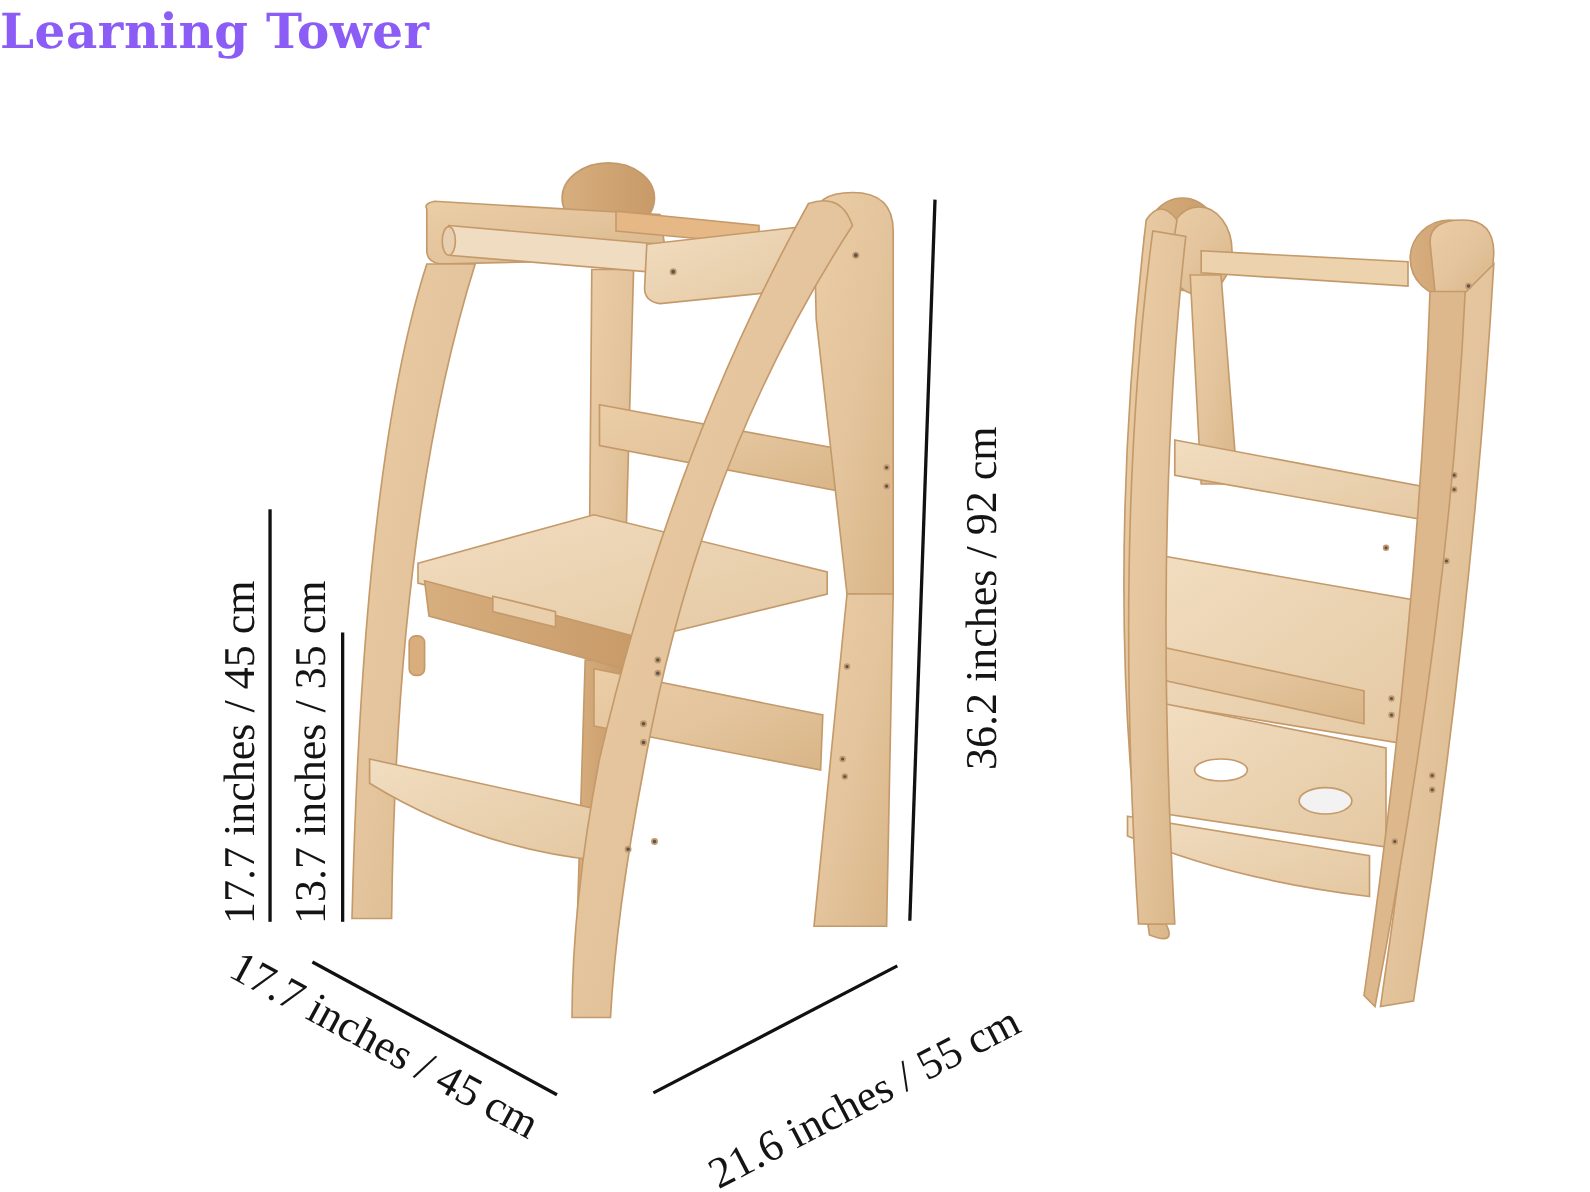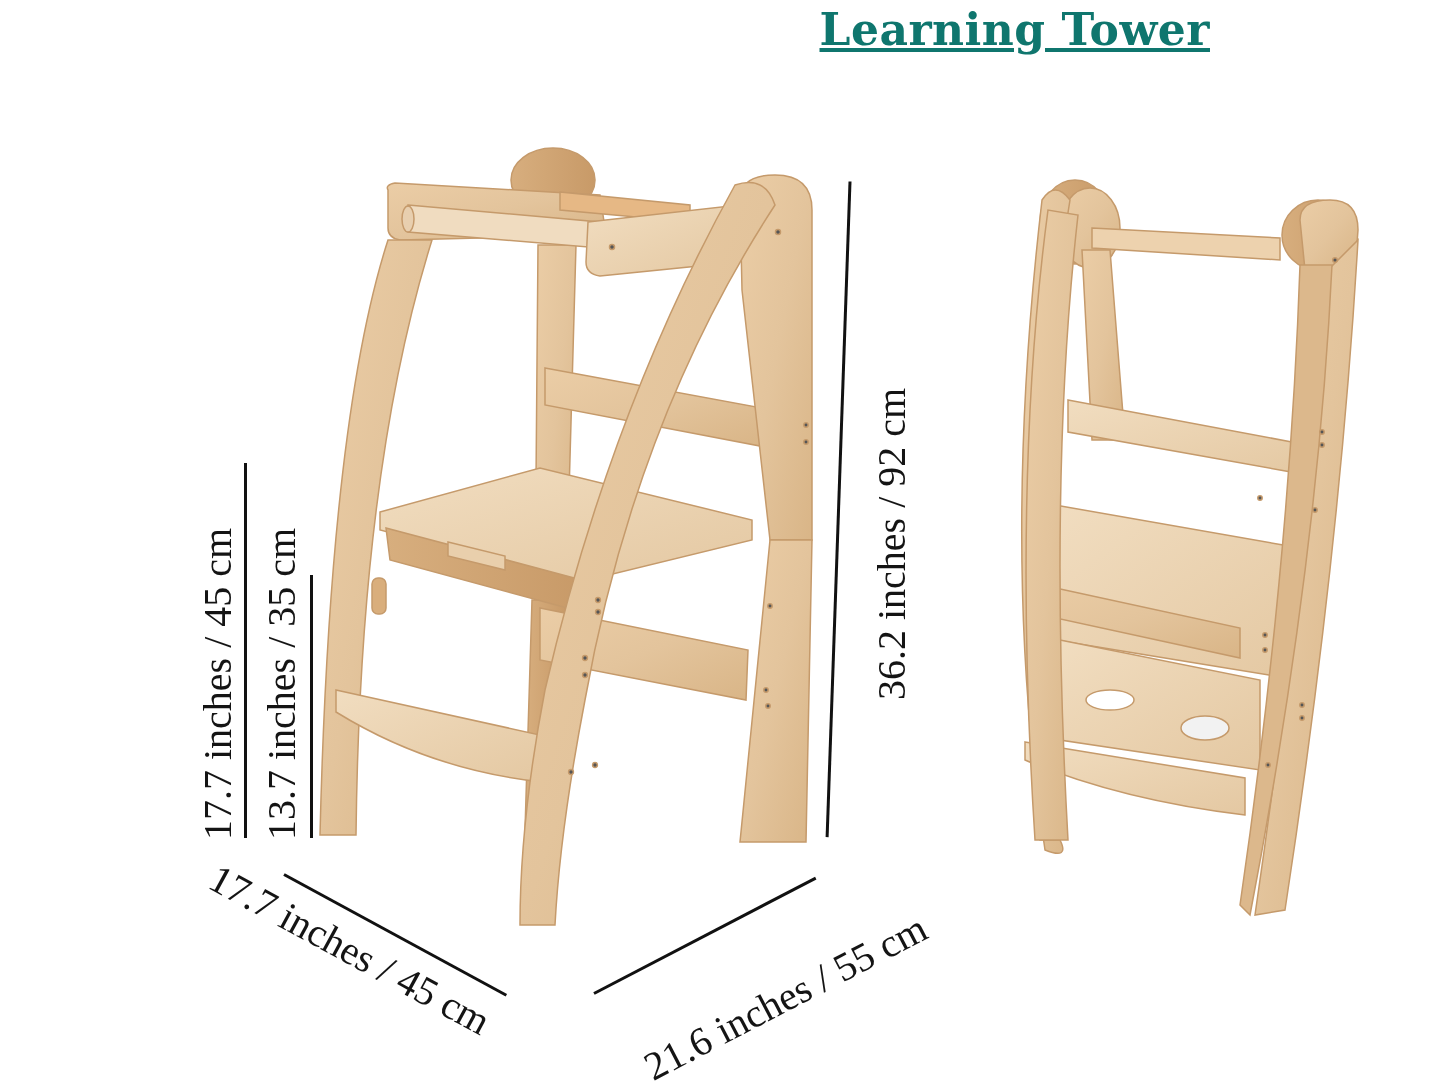--- a/index.html
+++ b/index.html
@@ -13,27 +13,26 @@
       position: relative;
       overflow: hidden;
       font-family: "DejaVu Serif", "Liberation Serif", serif;
       color: #111111;
     }
     .title {
       position: absolute;
       left: 0;
       width: 1210px;
       top: 4px;
-      text-align: right;
+      text-align: left;
       font-family: "DejaVu Serif", "Liberation Serif", serif;
       font-size: 44px;
       font-weight: bold;
       letter-spacing: 0.5px;
-      color: #0f766e;
-      text-decoration: underline;
+      color: #8b5cf6;
     }
     .dim-line {
       position: absolute;
       background: #111111;
       transform-origin: 0 50%;
     }
     .dim-label {
       position: absolute;
       white-space: nowrap;
       font-family: "Liberation Serif", "DejaVu Serif", serif;

